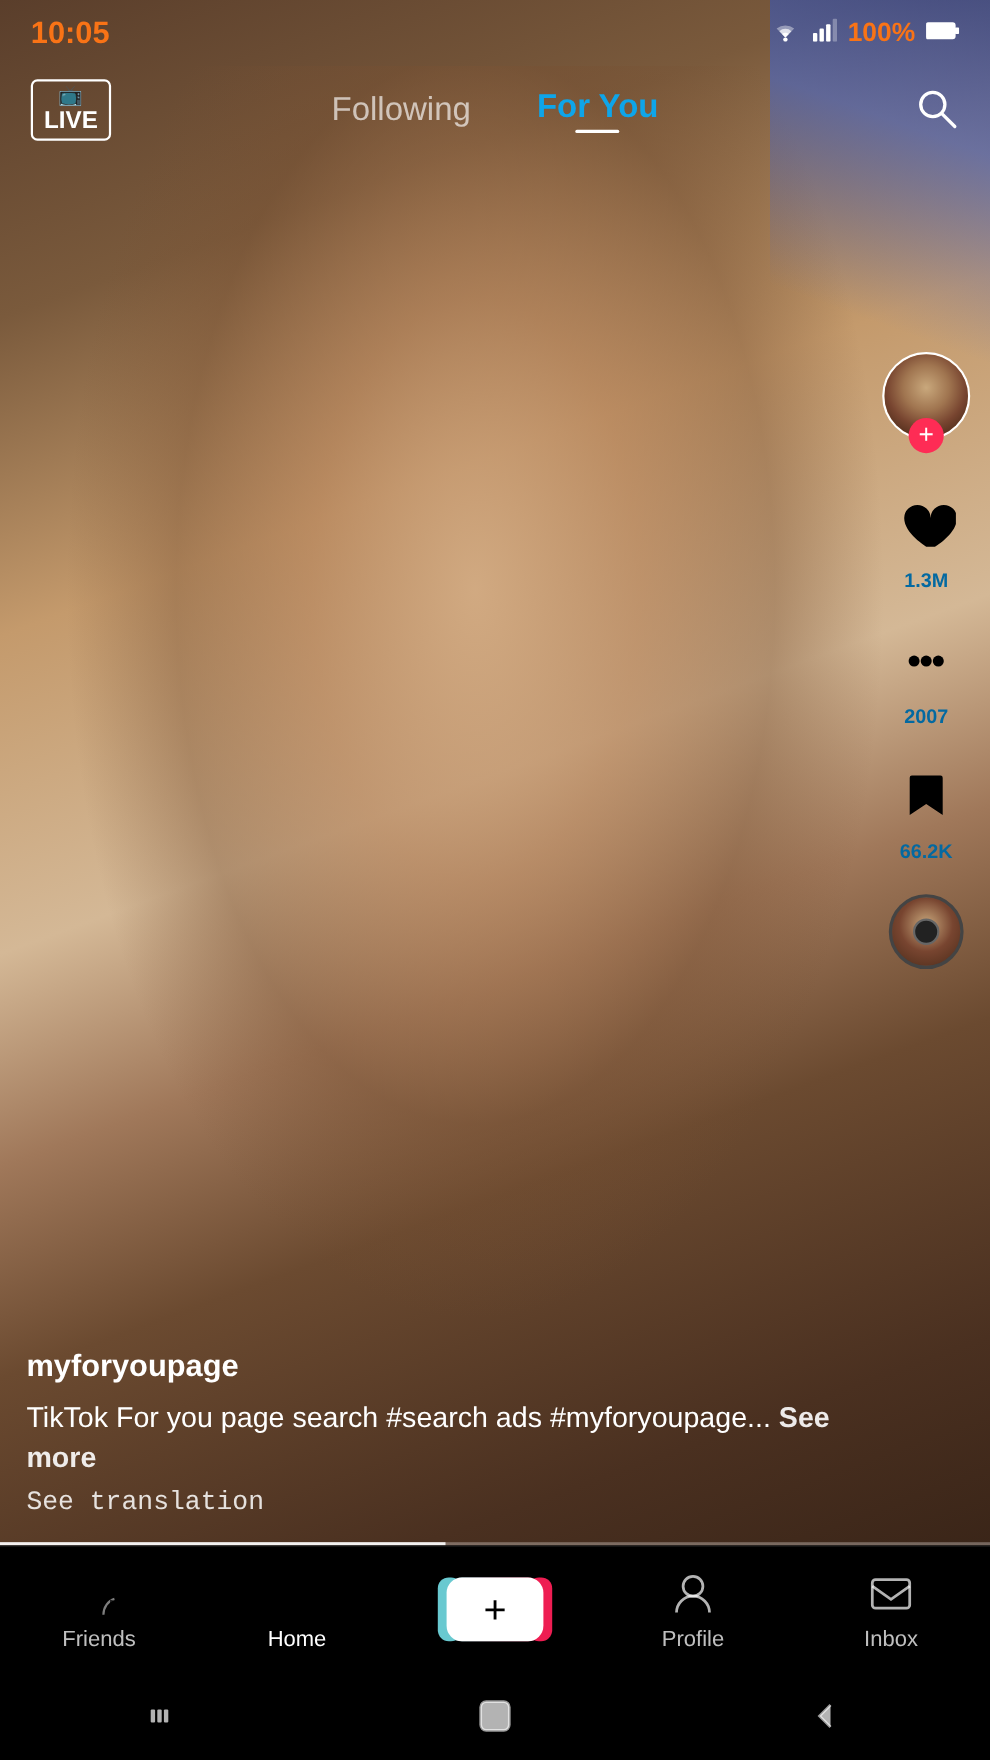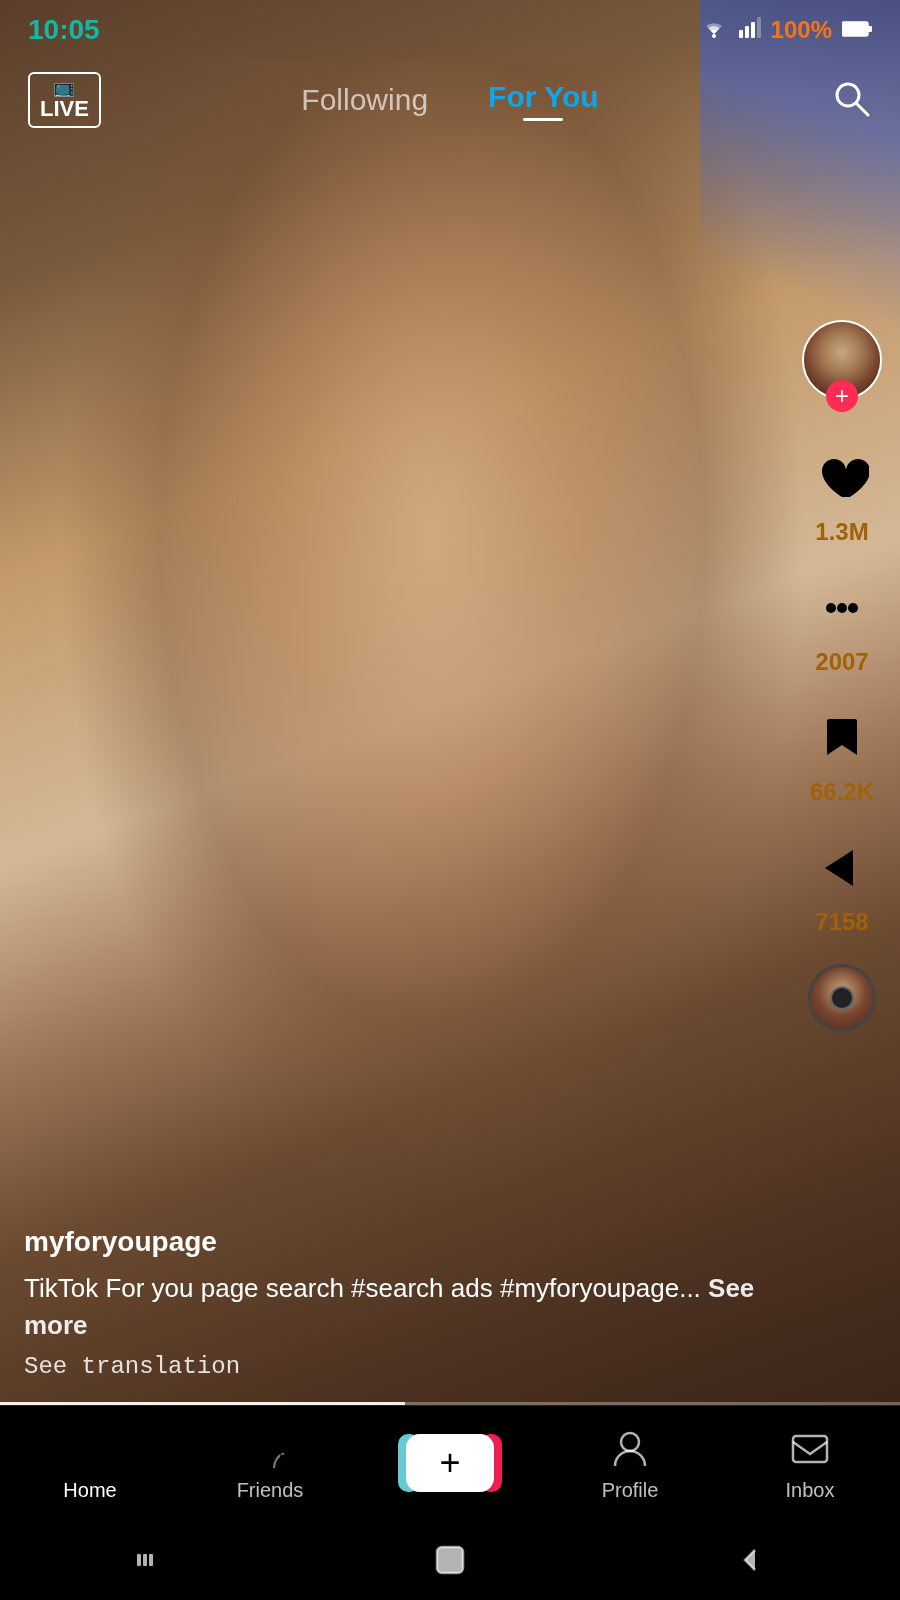--- a/index.html
+++ b/index.html
@@ -62,21 +62,21 @@
       top: 0; left: 0; right: 0;
       height: 60px;
       display: flex;
       align-items: center;
       justify-content: space-between;
       padding: 0 28px;
       z-index: 10;
     }
 
     .status-time {
-      color: #14b8a6;
+      color: #f97316;
       font-size: 28px;
       font-weight: 700;
     }
 
     .status-icons {
       display: flex;
       align-items: center;
       gap: 10px;
       color: #fff;
       font-size: 24px;
@@ -214,22 +214,22 @@
 
     .action-icon {
       width: 68px;
       height: 68px;
       display: flex;
       align-items: center;
       justify-content: center;
     }
 
     .action-count {
-      color: #a16207;
-      font-size: 24px;
+      color: #0369a1;
+      font-size: 18px;
       font-weight: 600;
       text-align: center;
     }
 
     
     .sound-disc {
       width: 68px;
       height: 68px;
       border-radius: 50%;
       background: radial-gradient(circle at 50% 40%,
@@ -515,29 +515,20 @@
 
   <div class="action-item">
     <div class="action-icon">
       <svg width="54" height="54" viewBox="0 0 54 54" fill="white">
         <path d="M14 8h26a2 2 0 012 2v34l-15-10-15 10V10a2 2 0 012-2z"></path>
       </svg>
     </div>
     <span class="action-count">66.2K</span>
   </div>
 
-  <div class="action-item">
-    <div class="action-icon">
-      <svg width="54" height="54" viewBox="0 0 54 54" fill="white">
-        <path d="M38 18l-14 9 14 9V18z" transform="rotate(0)"></path>
-        <path d="M10 27l28-18v36L10 27z"></path>
-      </svg>
-    </div>
-    <span class="action-count">7158</span>
-  </div>
 
   <div class="action-item">
     <div class="sound-disc"></div>
   </div>
 
 </div>
 
 <div class="content-info">
   <div class="username">myforyoupage</div>
   <div class="caption">
@@ -545,44 +536,44 @@
     <span class="see-more">See more</span>
   </div>
   <div class="translation">See translation</div>
 </div>
 
 <div class="progress-bar">
   <div class="progress-fill"></div>
 </div>
 
 <div class="bottom-nav">
-
-  <div class="nav-item">
-    <div class="nav-icon">
-      <svg width="42" height="42" viewBox="0 0 42 42" fill="white">
-        <path d="M21 5L4 20h5v16h10v-10h4v10h10V20h5L21 5z"></path>
-      </svg>
-    </div>
-    <span class="nav-label active-label">Home</span>
-  </div>
 
   <div class="nav-item">
     <div class="nav-icon">
       <svg width="48" height="42" viewBox="0 0 48 42" fill="rgba(255,255,255,0.7)">
         <circle cx="17" cy="14" r="8"></circle>
         <path d="M2 40c0-8.3 6.7-15 15-15s15 6.7 15 15H2z"></path>
         <circle cx="34" cy="12" r="7" opacity="0.7"></circle>
         <path d="M28 40c0-7 4.5-13 10-14.5" opacity="0.7" stroke="rgba(255,255,255,0.7)" stroke-width="2" fill="none"></path>
         <path d="M34 40h12c0-7.2-5.4-13-12-14" opacity="0.7"></path>
       </svg>
     </div>
     <span class="nav-label">Friends</span>
   </div>
 
   <div class="nav-item">
+    <div class="nav-icon">
+      <svg width="42" height="42" viewBox="0 0 42 42" fill="white">
+        <path d="M21 5L4 20h5v16h10v-10h4v10h10V20h5L21 5z"></path>
+      </svg>
+    </div>
+    <span class="nav-label active-label">Home</span>
+  </div>
+
+  <div class="nav-item">
     <div class="add-btn">
       <div class="add-btn-inner">
         <span class="plus-sign">+</span>
       </div>
     </div>
   </div>
 
   <div class="nav-item">
     <div class="nav-icon">
       <svg width="42" height="42" viewBox="0 0 42 42" fill="rgba(255,255,255,0.7)">

